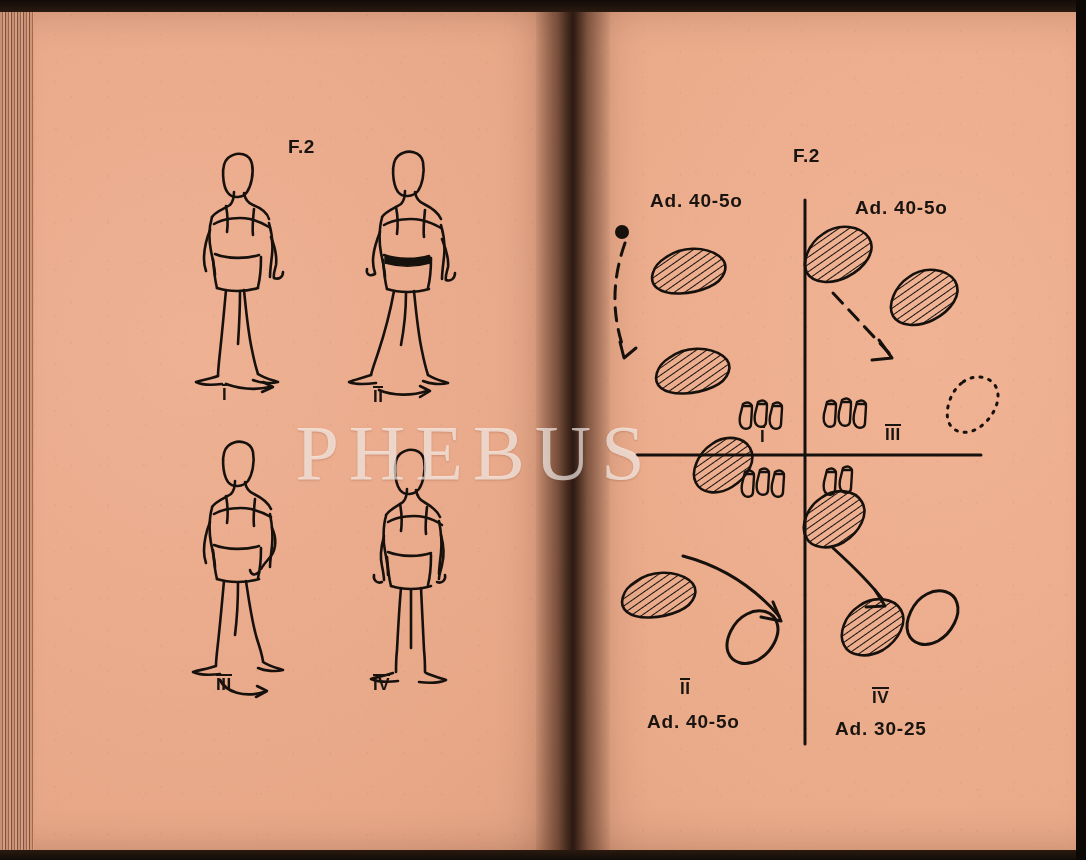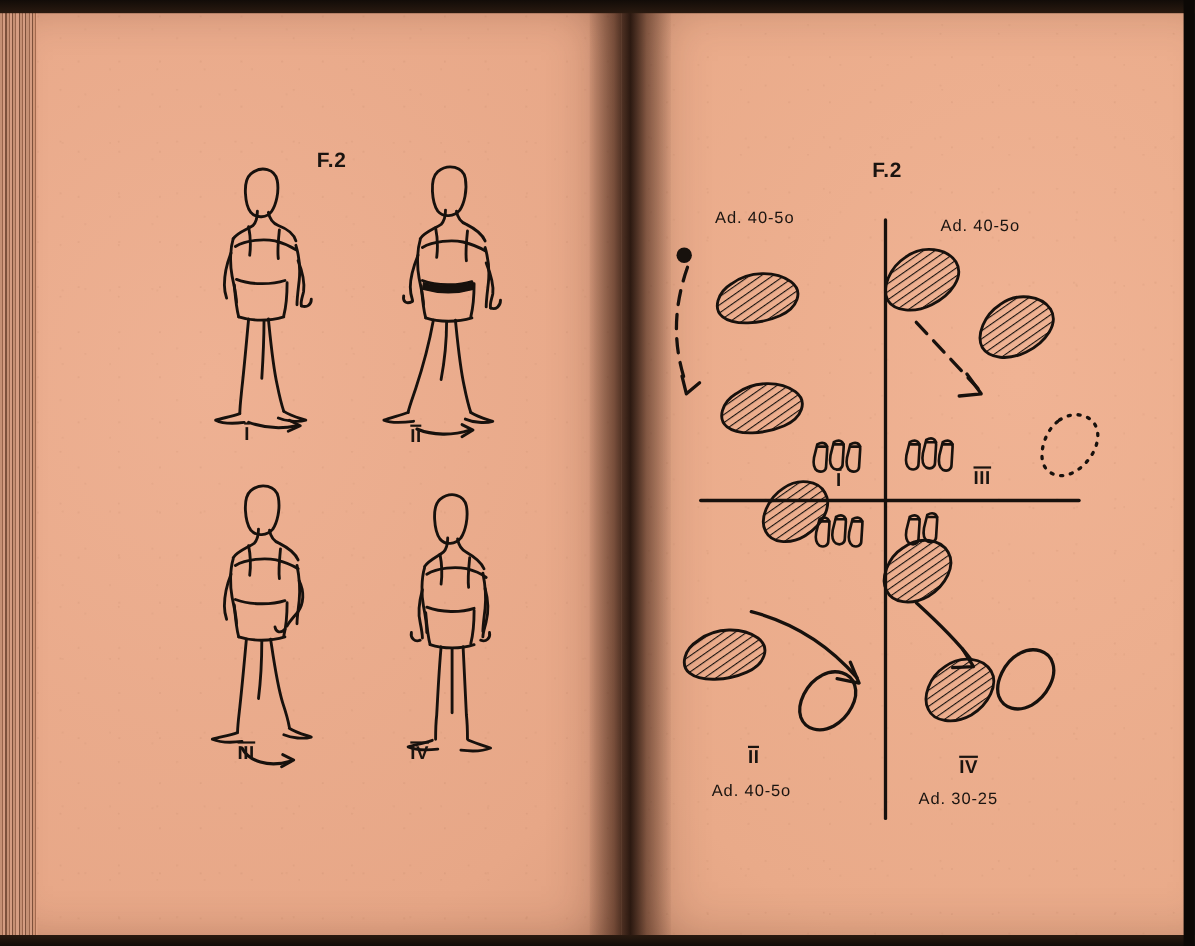--- a/index.html
+++ b/index.html
@@ -121,22 +121,22 @@
     letter-spacing: .5px;
     border-top: 0;
   }
   .roman-ul {
     display: inline-block;
     border-top: 2px solid #1a1410;
     padding-top: 0px;
     line-height: 1.05;
   }
   .lbl-ad {
-    font-size: 15px;
-    font-weight: normal;
+    font-size: 19px;
+    font-weight: bold;
     letter-spacing: .8px;
   }
 
   
   .art {
     position: absolute;
     pointer-events: none;
   }
 
   
@@ -415,14 +415,15 @@
       <div class="lbl lbl-ad" style="left:270px; top:716px;">Ad. 30-25</div>
     </div>
 
     <div class="gutter"></div>
     <div class="edges"></div>
     <div class="edges-top"></div>
     <div class="edges-bottom"></div>
     <div class="right-dark"></div>
   </div>
 
+  <div id="watermark">PHEBUS</div>
 
 </div>
 
 </body></html>

